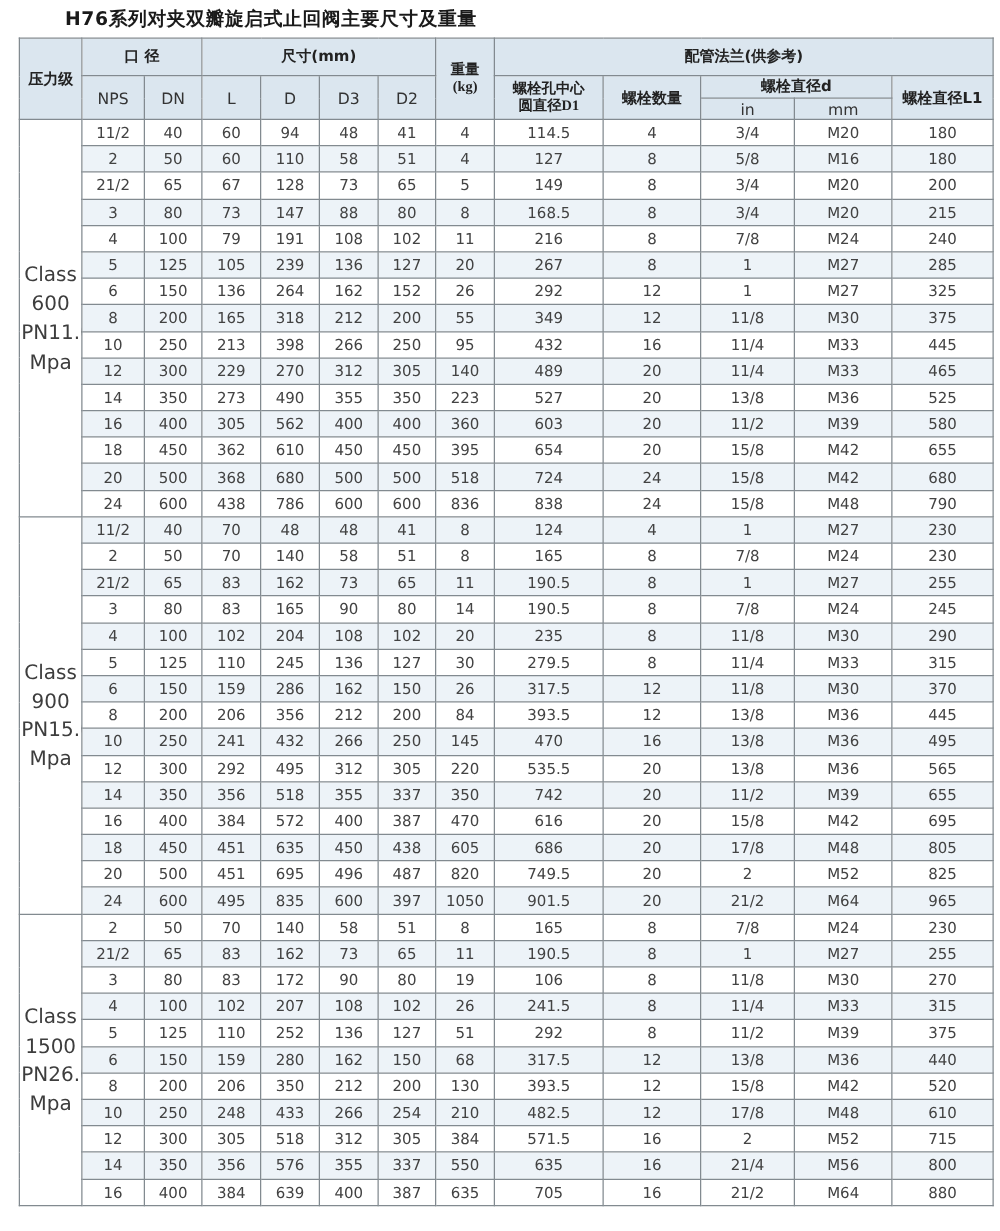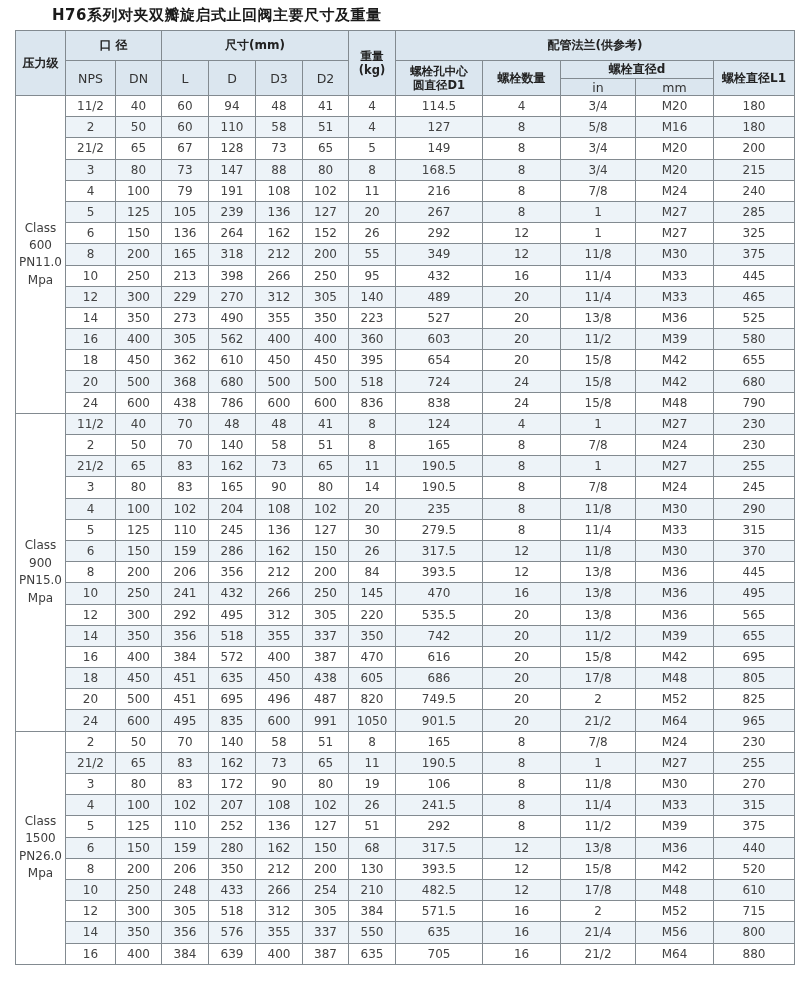--- a/index.html
+++ b/index.html
@@ -36,26 +36,26 @@
   thead th {
     background: var(--header-bg, #dbe6ef);
     font-weight: bold;
     color: #222;
     font-size: 12px;
   }
   thead th.latin { font-weight: normal; font-size: 12.5px; color: #333; }
   thead tr.h1 { height: 30px; }
   thead tr.h2 { height: 16px; }
   thead tr.h3 { height: 17px; }
-  thead .two-line div { line-height: 1.25; font-size: 11.5px; }
+  thead .two-line div { line-height: 1.25; font-size: 11.5px; font-family: Liberation Serif, serif; }
   tbody td { color: #434343; background: #ffffff; font-size: 12px; }
   tbody tr.alt td { background: var(--stripe, #edf3f8); }
   tbody td.class-cell {
     background: #ffffff !important;
-    font-size: 12px; color: #3d3d3d;
+    font-size: 16px; color: #3d3d3d;
     line-height: 1.45;
   }
 </style>
 </head>
 <body>
 
 <div class="page">
   <div class="title">H76系列对夹双瓣旋启式止回阀主要尺寸及重量</div>
 
   <table class="spec">
@@ -523,21 +523,21 @@
           <td>2</td>
           <td>M52</td>
           <td>825</td>
         </tr>
         <tr class="alt">
           <td>24</td>
           <td>600</td>
           <td>495</td>
           <td>835</td>
           <td>600</td>
-          <td>991</td>
+          <td>397</td>
           <td>1050</td>
           <td>901.5</td>
           <td>20</td>
           <td>21/2</td>
           <td>M64</td>
           <td>965</td>
         </tr>
         <tr>
           <td rowspan="11" class="class-cell">
             <div>Class</div>

